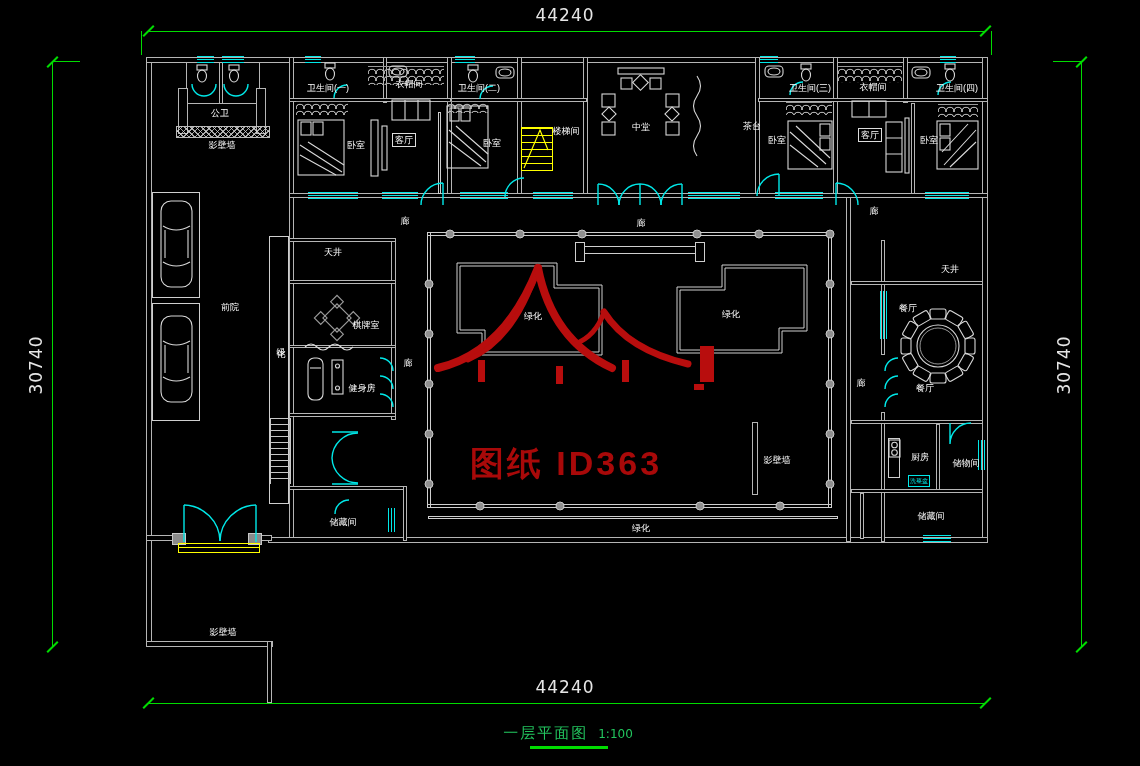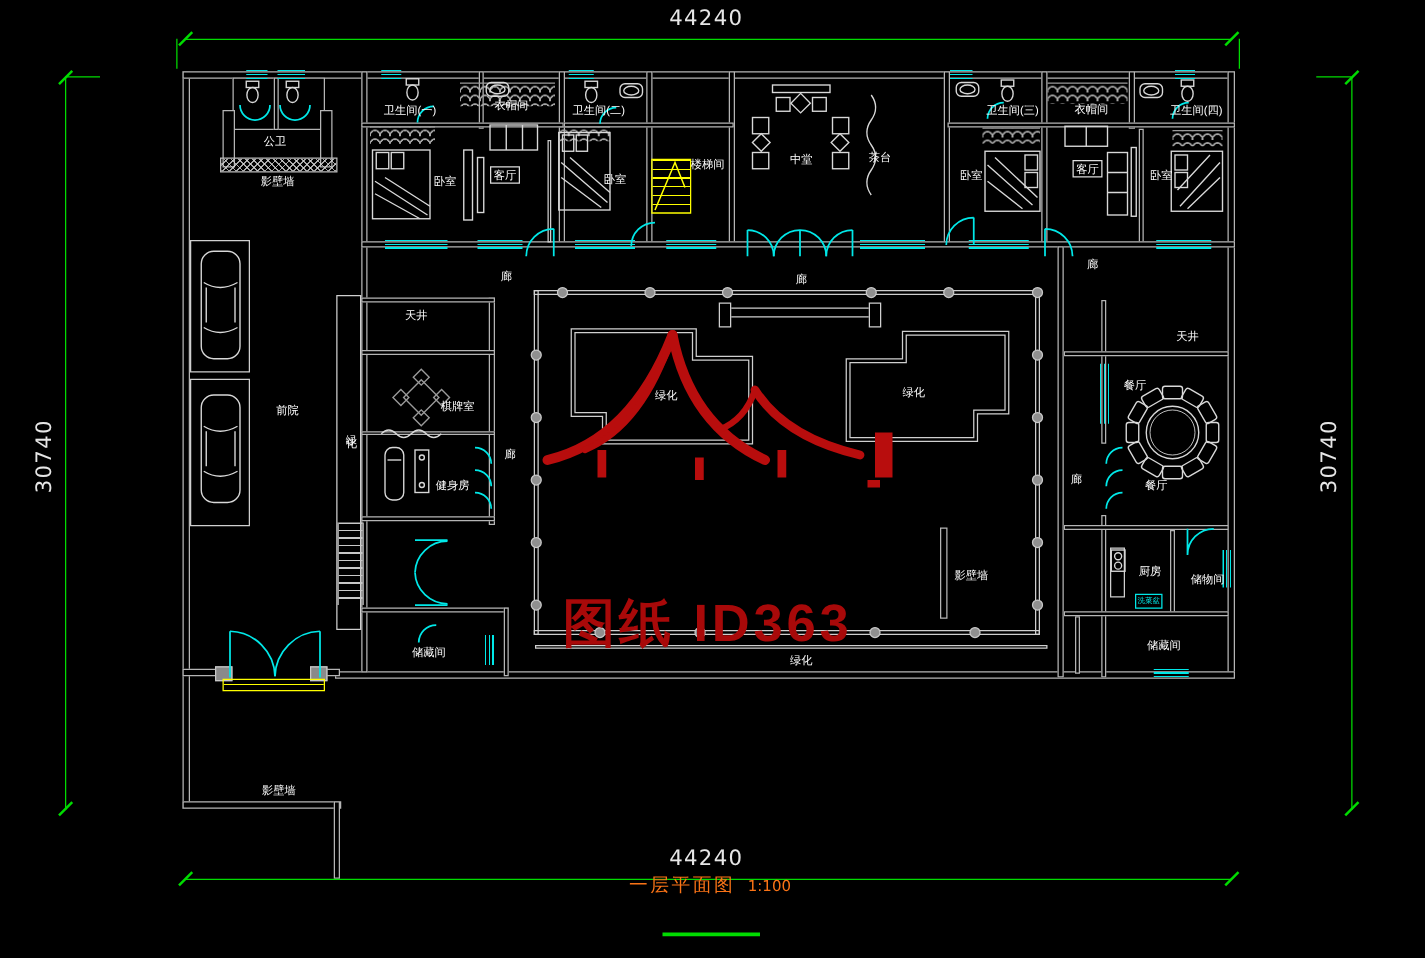--- a/index.html
+++ b/index.html
@@ -19,22 +19,22 @@
   .gpost{position:absolute;background:#8a8a8a;border:1px solid #c8c8c8;box-sizing:border-box;}
   .plan-label{position:absolute;transform:translate(-50%,-50%);color:#fff;font-size:9px;line-height:10px;white-space:nowrap;z-index:40;}
   .plan-label.boxed{border:1px solid #ddd;padding:1px 2px;background:#000;}
   .plan-label.vertical{writing-mode:vertical-rl;letter-spacing:2px;}
   .plan-label.cyan{color:#00e8e8;border-color:#00e8e8;}
   .gline{position:absolute;background:#00dc00;z-index:30;}
   .gtick{position:absolute;width:15px;height:2px;background:#00dc00;transform:rotate(-45deg);z-index:31;}
   .dim{position:absolute;color:#e6e6e6;font-family:"DejaVu Sans",sans-serif;font-size:17px;letter-spacing:1px;transform:translate(-50%,-50%);z-index:32;}
   .dim.vert{transform:translate(-50%,-50%) rotate(-90deg);}
   .wm1{position:absolute;transform:translate(-50%,-50%);color:#b80d0d;font-family:"Liberation Serif",serif;font-weight:bold;font-size:46px;letter-spacing:10px;white-space:nowrap;z-index:50;}
-  .wm2{position:absolute;transform:translate(-50%,-50%);color:#a80909;font-family:"Liberation Sans",sans-serif;font-weight:bold;font-size:42px;letter-spacing:3px;white-space:nowrap;z-index:50;margin-top:35px;}
-  #titleblock{position:absolute;left:568px;top:708px;transform:translate(-50%,-50%);color:#f97316;white-space:nowrap;z-index:40;}
+  .wm2{position:absolute;transform:translate(-50%,-50%);color:#a80909;font-family:"Liberation Sans",sans-serif;font-weight:bold;font-size:34px;letter-spacing:3px;white-space:nowrap;z-index:50;}
+  #titleblock{position:absolute;left:568px;top:733px;transform:translate(-50%,-50%);color:#22c55e;white-space:nowrap;z-index:40;}
   #titleblock .t1{font-size:15px;letter-spacing:2px;}
   #titleblock .t2{font-size:12px;font-family:"DejaVu Sans",sans-serif;margin-left:10px;}
   .tunderline{position:absolute;left:530px;top:746px;width:78px;height:3px;background:#00dc00;z-index:40;}
   svg{position:absolute;left:0;top:0;z-index:20;}
   .walls{z-index:10;}
 </style>
 </head>
 <body>
 
 <div id="canvas">
@@ -376,36 +376,36 @@
       <div class="plan-label" style="left: 220px; top: 113px;">公卫</div>
       <div class="plan-label" style="left: 222px; top: 145px;">影壁墙</div>
       <div class="plan-label" style="left: 328px; top: 88px;">卫生间(一)</div>
       <div class="plan-label" style="left: 409px; top: 84px;">衣帽间</div>
       <div class="plan-label" style="left: 356px; top: 145px;">卧室</div>
       <div class="plan-label boxed" style="left: 404px; top: 140px;">客厅</div>
       <div class="plan-label" style="left: 479px; top: 88px;">卫生间(二)</div>
       <div class="plan-label" style="left: 492px; top: 143px;">卧室</div>
       <div class="plan-label" style="left: 566px; top: 131px;">楼梯间</div>
       <div class="plan-label" style="left: 641px; top: 127px;">中堂</div>
-      <div class="plan-label" style="left: 704px; top: 126px;">茶台</div>
+      <div class="plan-label" style="left: 752px; top: 126px;">茶台</div>
       <div class="plan-label" style="left: 810px; top: 88px;">卫生间(三)</div>
       <div class="plan-label" style="left: 873px; top: 87px;">衣帽间</div>
       <div class="plan-label" style="left: 957px; top: 88px;">卫生间(四)</div>
       <div class="plan-label" style="left: 777px; top: 140px;">卧室</div>
       <div class="plan-label boxed" style="left: 870px; top: 135px;">客厅</div>
       <div class="plan-label" style="left: 929px; top: 140px;">卧室</div>
       <div class="plan-label" style="left: 405px; top: 221px;">廊</div>
       <div class="plan-label" style="left: 641px; top: 223px;">廊</div>
       <div class="plan-label" style="left: 874px; top: 211px;">廊</div>
       <div class="plan-label" style="left: 333px; top: 252px;">天井</div>
       <div class="plan-label" style="left: 950px; top: 269px;">天井</div>
       <div class="plan-label vertical" style="left: 281px; top: 342px;">绿化</div>
       <div class="plan-label" style="left: 366px; top: 325px;">棋牌室</div>
       <div class="plan-label" style="left: 362px; top: 388px;">健身房</div>
-      <div class="plan-label" style="left: 230px; top: 328px;">前院</div>
+      <div class="plan-label" style="left: 230px; top: 307px;">前院</div>
       <div class="plan-label" style="left: 408px; top: 363px;">廊</div>
       <div class="plan-label" style="left: 861px; top: 383px;">廊</div>
       <div class="plan-label" style="left: 533px; top: 316px;">绿化</div>
       <div class="plan-label" style="left: 731px; top: 314px;">绿化</div>
       <div class="plan-label" style="left: 777px; top: 460px;">影壁墙</div>
       <div class="plan-label" style="left: 908px; top: 308px;">餐厅</div>
       <div class="plan-label" style="left: 925px; top: 388px;">餐厅</div>
       <div class="plan-label" style="left: 920px; top: 457px;">厨房</div>
       <div class="plan-label" style="left: 966px; top: 463px;">储物间</div>
       <div class="plan-label" style="left: 931px; top: 516px;">储藏间</div>

